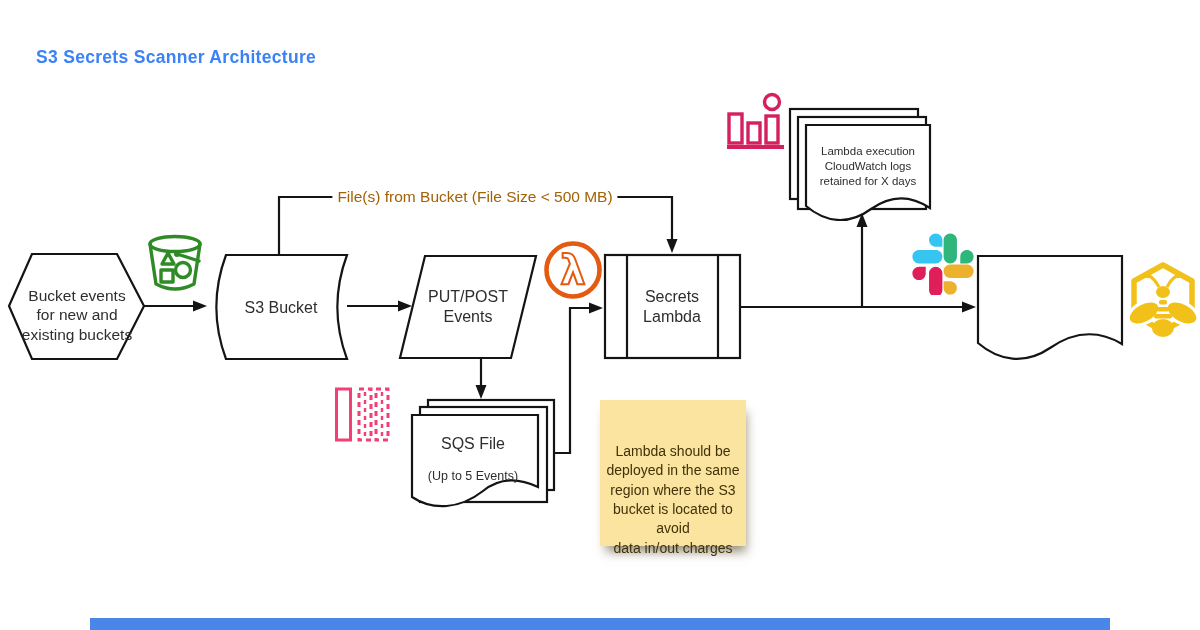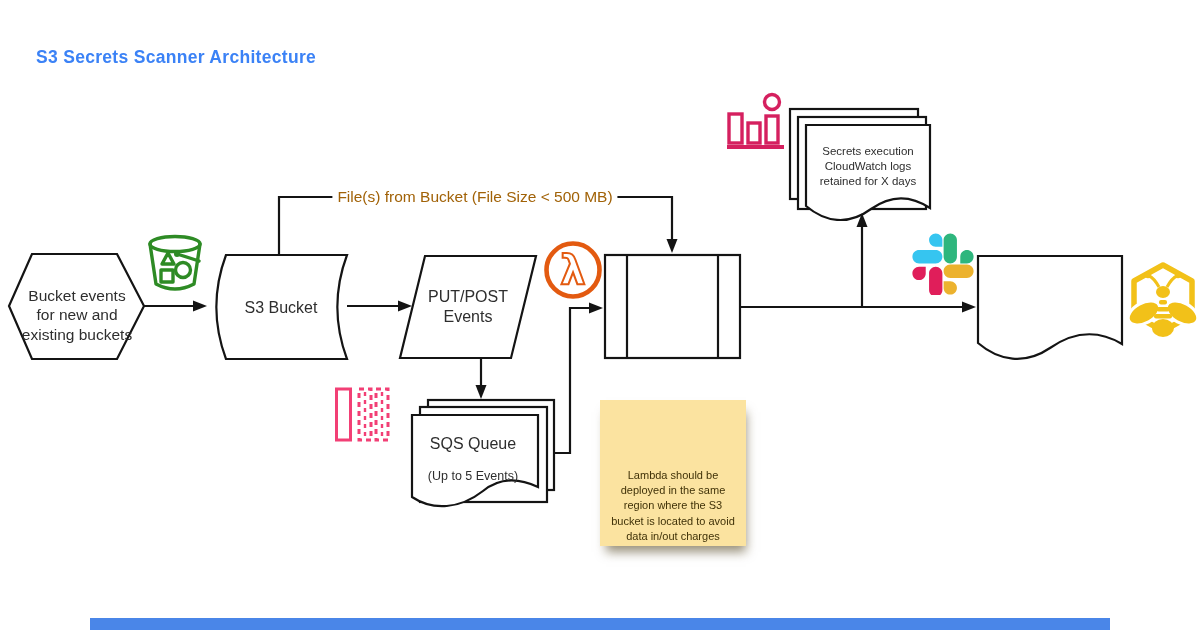--- a/index.html
+++ b/index.html
@@ -12,21 +12,21 @@
   .lbl-15{font-size:15.5px;}
   .lbl-12{font-size:12.5px;}
   .lbl-11{font-size:11.5px;line-height:1.32;}
   #title{position:absolute;left:36px;top:47px;font-size:17.5px;font-weight:600;
          letter-spacing:.3px;color:#3b82f6;}
   #flow-label{position:absolute;left:475px;top:188px;transform:translateX(-50%);
               font-size:15.5px;background:#fff;padding:0 5px;white-space:nowrap;color:#a16207;}
   #sticky-note{position:absolute;left:600px;top:400px;width:146px;height:146px;
                background:#fbe3a0;box-shadow:3px 9px 10px -3px rgba(70,55,15,.55);}
   #sticky-note .note-text{position:absolute;left:0;top:42px;width:100%;text-align:center;
-               font-size:11px;line-height:1.38;color:#403208;white-space:pre-line;margin-top:26px;}
+               font-size:14px;line-height:1.38;color:#403208;white-space:pre-line;}
   .icon{position:absolute;}
   #bottom-accent-bar{position:absolute;left:90px;top:618px;width:1020px;height:12px;
                background:#4a86e8;}
 </style>
 </head>
 <body>
 
 <div id="canvas">
 
   <div id="title">S3 Secrets Scanner Architecture</div>
@@ -74,23 +74,25 @@
     </g>
   </svg>
 
   <div class="lbl lbl-15" style="left:77px;top:286px;width:150px;">Bucket events
 for new and
 existing buckets</div>
   <div class="lbl lbl-16" style="left:281px;top:298px;width:140px;">S3 Bucket</div>
   <div id="flow-label">File(s) from Bucket (File Size &lt; 500 MB)</div>
   <div class="lbl lbl-16" style="left:468px;top:287px;width:140px;">PUT/POST
 Events</div>
-  <div class="lbl lbl-16" style="left:473px;top:434px;width:150px;">SQS Queue</div>
+  <div class="lbl lbl-16" style="left:473px;top:434px;width:150px;">SQS File</div>
   <div class="lbl lbl-12" style="left:473px;top:469px;width:150px;">(Up to 5 Events)</div>
-  <div class="lbl lbl-11" style="left:868px;top:144px;width:150px;">Secrets execution
+  <div class="lbl lbl-16" style="left:672px;top:287px;width:130px;">Secrets
+Lambda</div>
+  <div class="lbl lbl-11" style="left:868px;top:144px;width:150px;">Lambda execution
 CloudWatch logs
 retained for X days</div>
 
   <div id="sticky-note">
     <div class="note-text">Lambda should be
 deployed in the same
 region where the S3
 bucket is located to avoid
 data in/out charges</div>
   </div>

